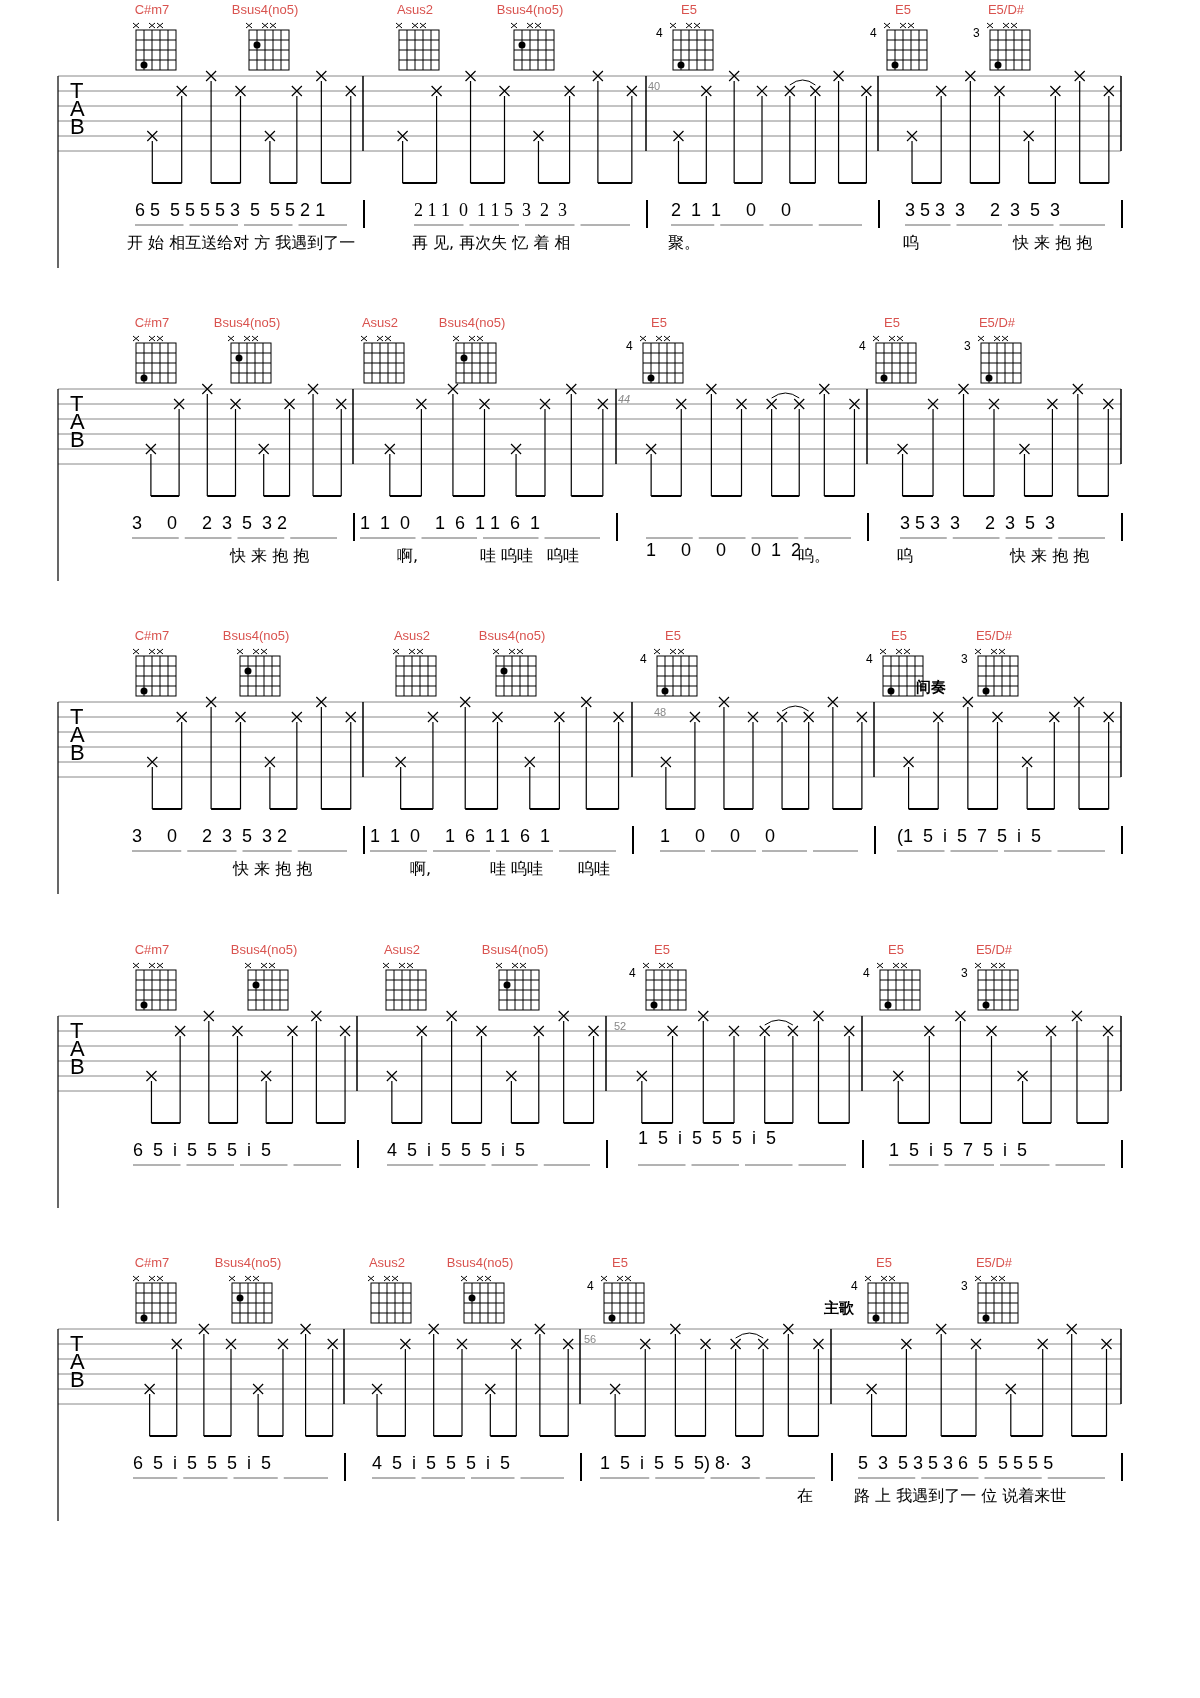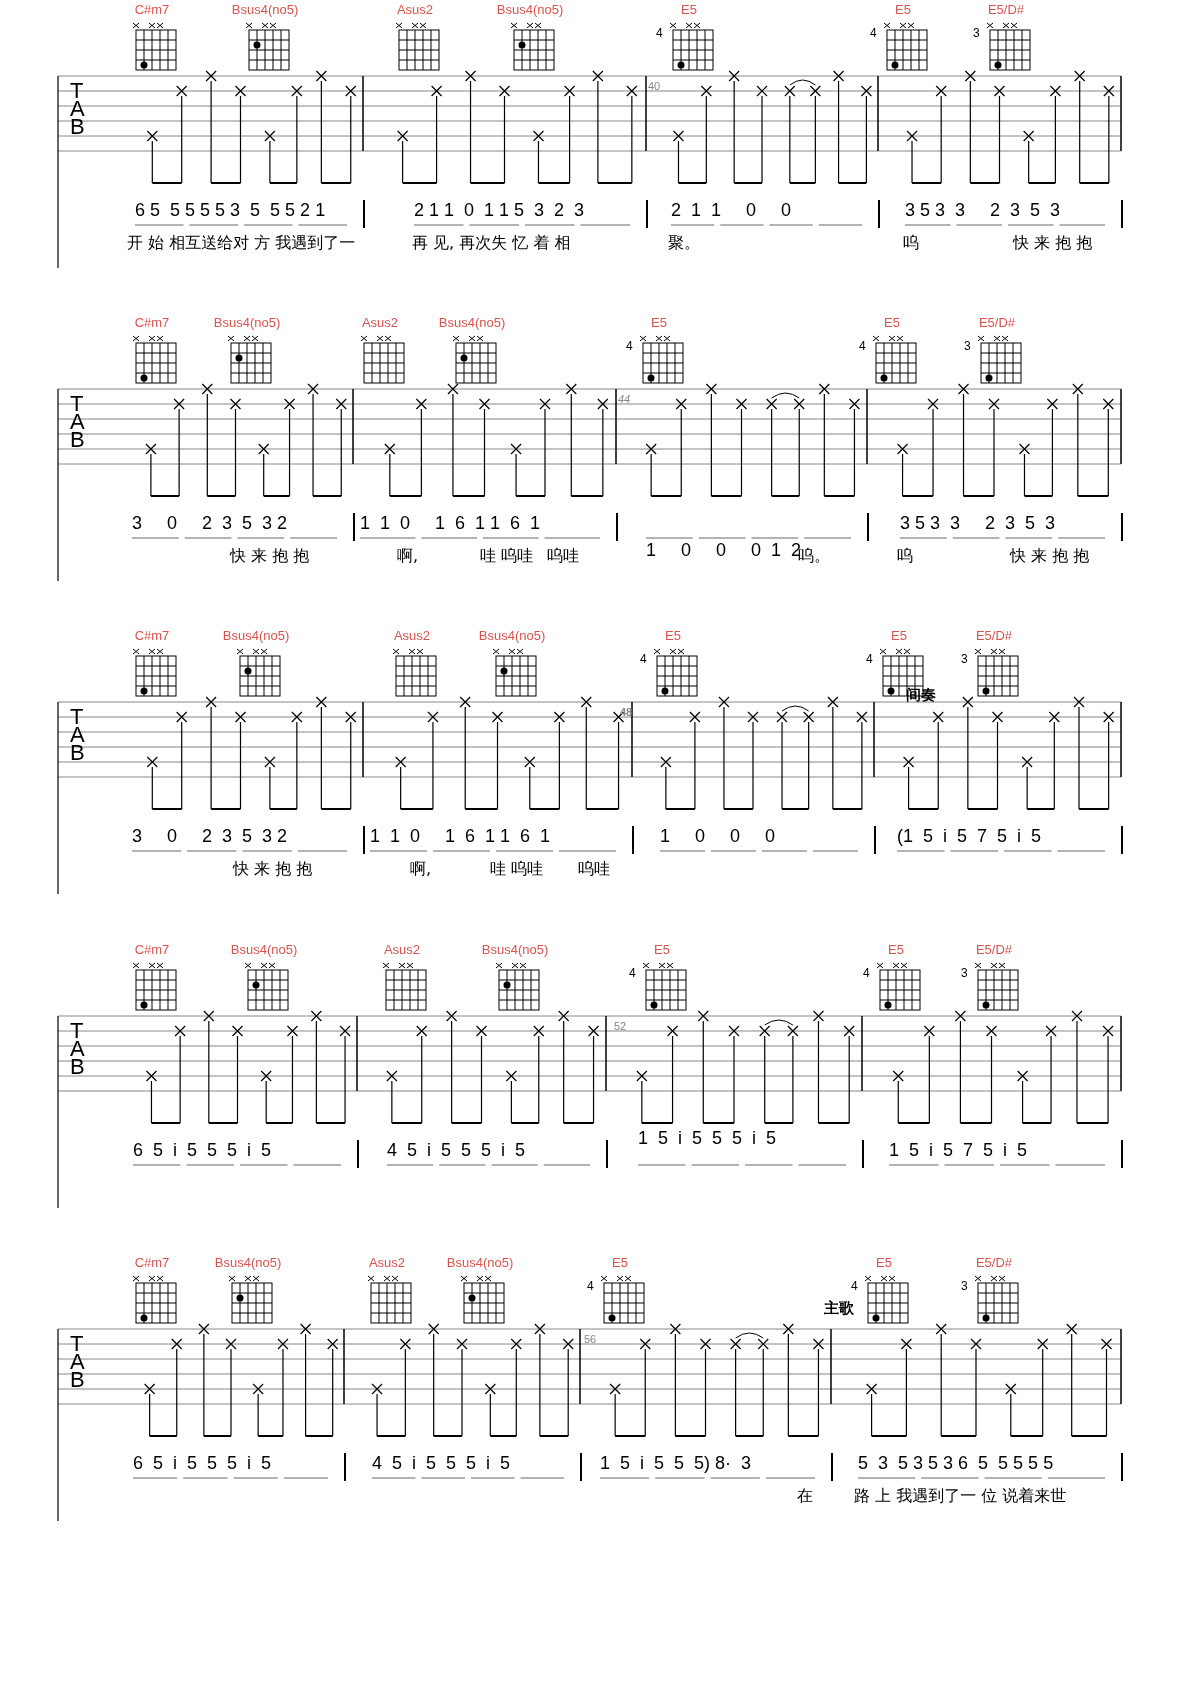--- a/index.html
+++ b/index.html
@@ -235,21 +235,21 @@
         <path d="M1103.85,86 L1113.85,96 M1113.85,86 L1103.85,96" stroke="#000" stroke-width="1.2"></path>
         <line x1="1108.85" y1="96" x2="1108.85" y2="183" stroke="#000" stroke-width="1.2"></line>
         <line x1="912.02" y1="183" x2="941.18" y2="183" stroke="#000" stroke-width="2"></line>
         <line x1="970.34" y1="183" x2="999.5" y2="183" stroke="#000" stroke-width="2"></line>
         <line x1="1028.66" y1="183" x2="1055.3899999999999" y2="183" stroke="#000" stroke-width="2"></line>
         <line x1="1079.69" y1="183" x2="1108.85" y2="183" stroke="#000" stroke-width="2"></line>
       </svg>
       <div class="tab-letters" style="top: 82px;">T<br>A<br>B</div>
       <div class="measure-num" style="left: 648px; top: 80px;">40</div>
       <div class="jianpu" style="left: 135px; top: 200px; white-space: pre;">6 5  5 5 5 5 3  5  5 5 2 1</div>
-      <div class="jianpu" style="left: 414px; top: 200px; white-space: pre;">2 1 1  0  1 1 5  3  2  3</div>
+      <div class="jianpu" style="left: 414px; top: 200px; white-space: pre; font-family: Liberation Serif, serif;">2 1 1  0  1 1 5  3  2  3</div>
       <div class="jianpu" style="left: 671px; top: 200px; white-space: pre;">2  1  1     0     0</div>
       <div class="jianpu" style="left: 905px; top: 200px; white-space: pre;">3 5 3  3     2  3  5  3</div>
       <div class="barline-j" style="left: 363px; top: 200px;"></div>
       <div class="barline-j" style="left: 646px; top: 200px;"></div>
       <div class="barline-j" style="left: 878px; top: 200px;"></div>
       <div class="barline-j" style="left: 1121px; top: 200px;"></div>
       <svg width="1200" height="310" class="staff">
         <line x1="135" y1="225" x2="183.5" y2="225" stroke="#666" stroke-width="1"></line>
         <line x1="189.5" y1="225" x2="238" y2="225" stroke="#666" stroke-width="1"></line>
         <line x1="244" y1="225" x2="292.5" y2="225" stroke="#666" stroke-width="1"></line>
@@ -640,21 +640,21 @@
           <line x1="22" y1="8" x2="22" y2="48" stroke="#000" stroke-width="1"></line>
           <line x1="30" y1="8" x2="30" y2="48" stroke="#000" stroke-width="1"></line>
           <line x1="38" y1="8" x2="38" y2="48" stroke="#000" stroke-width="1"></line>
           <line x1="6" y1="18" x2="46" y2="18" stroke="#000" stroke-width="1"></line>
           <line x1="6" y1="28" x2="46" y2="28" stroke="#000" stroke-width="1"></line>
           <line x1="6" y1="38" x2="46" y2="38" stroke="#000" stroke-width="1"></line>
           <circle cx="14" cy="43" r="3.5" fill="#000"></circle>
         </svg>
         <div class="fret-num" style="top: 24px;">3</div>
       </div>
-      <div class="section-label" style="left: 906px; top: 60px;">间奏</div>
+      <div class="section-label" style="left: 906px; top: 52px; padding-left: 10px;">间奏</div>
       <svg width="1200" height="310" class="staff">
         <line x1="58" y1="76" x2="1121" y2="76" stroke="#888" stroke-width="1"></line>
         <line x1="58" y1="91" x2="1121" y2="91" stroke="#888" stroke-width="1"></line>
         <line x1="58" y1="106" x2="1121" y2="106" stroke="#888" stroke-width="1"></line>
         <line x1="58" y1="121" x2="1121" y2="121" stroke="#888" stroke-width="1"></line>
         <line x1="58" y1="136" x2="1121" y2="136" stroke="#888" stroke-width="1"></line>
         <line x1="58" y1="151" x2="1121" y2="151" stroke="#888" stroke-width="1"></line>
         <line x1="58" y1="76" x2="58" y2="268" stroke="#000" stroke-width="1.2"></line>
         <line x1="363" y1="76" x2="363" y2="151" stroke="#000" stroke-width="1.5"></line>
         <line x1="632" y1="76" x2="632" y2="151" stroke="#000" stroke-width="1.5"></line>
@@ -736,21 +736,21 @@
         <path d="M1074.01,71 L1084.01,81 M1084.01,71 L1074.01,81" stroke="#000" stroke-width="1.2"></path>
         <line x1="1079.01" y1="81" x2="1079.01" y2="183" stroke="#000" stroke-width="1.2"></line>
         <path d="M1103.65,86 L1113.65,96 M1113.65,86 L1103.65,96" stroke="#000" stroke-width="1.2"></path>
         <line x1="1108.65" y1="96" x2="1108.65" y2="183" stroke="#000" stroke-width="1.2"></line>
         <line x1="908.58" y1="183" x2="938.22" y2="183" stroke="#000" stroke-width="2"></line>
         <line x1="967.86" y1="183" x2="997.5" y2="183" stroke="#000" stroke-width="2"></line>
         <line x1="1027.1399999999999" y1="183" x2="1054.31" y2="183" stroke="#000" stroke-width="2"></line>
         <line x1="1079.01" y1="183" x2="1108.65" y2="183" stroke="#000" stroke-width="2"></line>
       </svg>
       <div class="tab-letters" style="top: 82px;">T<br>A<br>B</div>
-      <div class="measure-num" style="left: 620px; top: 80px; font-weight: bold;">48</div>
+      <div class="measure-num" style="left: 654px; top: 80px;">48</div>
       <div class="jianpu" style="left: 132px; top: 200px; white-space: pre;">3     0     2  3  5  3 2</div>
       <div class="jianpu" style="left: 370px; top: 200px; white-space: pre;">1  1  0     1  6  1 1  6  1</div>
       <div class="jianpu" style="left: 660px; top: 200px; white-space: pre;">1     0     0     0</div>
       <div class="jianpu" style="left: 897px; top: 200px; white-space: pre;">(1  5  i  5  7  5  i  5</div>
       <div class="barline-j" style="left: 363px; top: 200px;"></div>
       <div class="barline-j" style="left: 632px; top: 200px;"></div>
       <div class="barline-j" style="left: 874px; top: 200px;"></div>
       <div class="barline-j" style="left: 1121px; top: 200px;"></div>
       <svg width="1200" height="310" class="staff">
         <line x1="132" y1="225" x2="181.25" y2="225" stroke="#666" stroke-width="1"></line>

